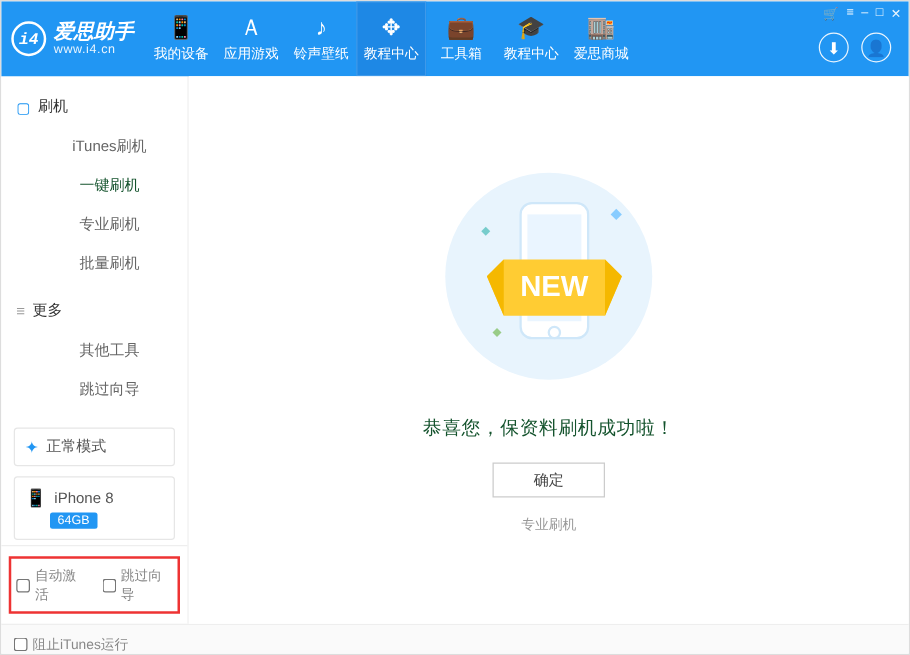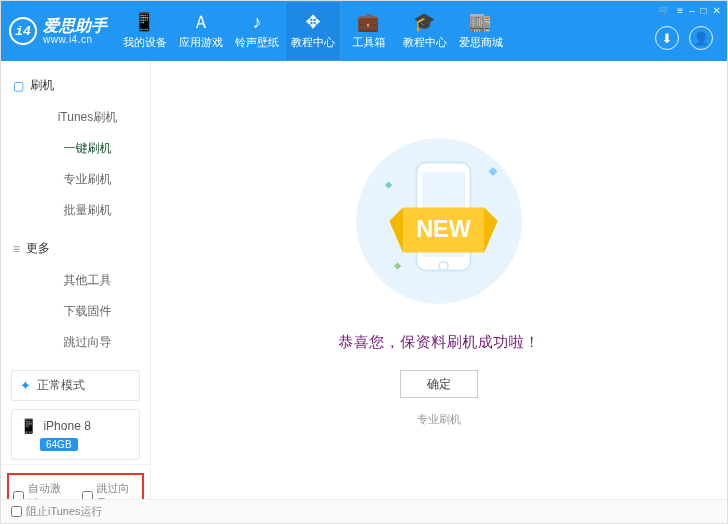--- a/index.html
+++ b/index.html
@@ -92,30 +92,30 @@
   }
   .chk { display: flex; align-items: center; gap: 4px; font-size: 11px; color: #888; }
   .chk input { width: 11px; height: 11px; }
   
   .main {
     flex: 1; display: flex; flex-direction: column; align-items: center;
     justify-content: flex-start; padding-top: 70px; position: relative;
     background: #fff;
   }
   .illus { width: 180px; height: 180px; }
-  .success-msg { margin-top: 22px; font-size: 15px; color: #701a75; letter-spacing: .5px; }
+  .success-msg { margin-top: 22px; font-size: 15px; color: #14532d; letter-spacing: .5px; }
   .ok-btn {
-    margin-top: 18px; width: 78px; height: 28px; border: 1px solid #ccc;
+    margin-top: 18px; width: 90px; height: 28px; border: 1px solid #ccc;
     background: #fff; cursor: pointer; font-size: 12px; color: #444;
   }
   .log-link { margin-top: 14px; font-size: 11px; color: #999; cursor: pointer; }
   
   .statusbar {
     height: 24px; border-top: 1px solid #eee; background: #fafafa;
-    display: flex; align-items: center; padding: 0 10px; font-size: 11px; color: #888;
+    display: flex; align-items: flex-end; padding: 0 10px; font-size: 11px; color: #888;
     gap: 8px;
   }
   .statusbar .sep { color: #ddd; margin: 0 4px; }
   .statusbar .right { margin-left: auto; display: flex; align-items: center; gap: 4px; }
 </style>
 </head>
 <body>
 
 <div class="topbar">
   <div class="brand">
@@ -181,21 +181,20 @@
         <div class="side-item active">一键刷机</div>
         <div class="side-item">专业刷机</div>
         <div class="side-item">批量刷机</div>
       </div>
       <div class="side-section-hdr more">
         <span class="icon">≡</span>
         <span>更多</span>
       </div>
       <div class="side-list">
         <div class="side-item">其他工具</div>
-        <div class="side-item">下载固件</div>
         <div class="side-item">跳过向导</div>
       </div>
       <div class="sidebar-spacer"></div>
     <div class="mode-box">
       <span class="icon">✦</span>
       <span>正常模式</span>
     </div>
     <div class="device-box">
       <div class="device-row">
         <span class="icon">📱</span>

